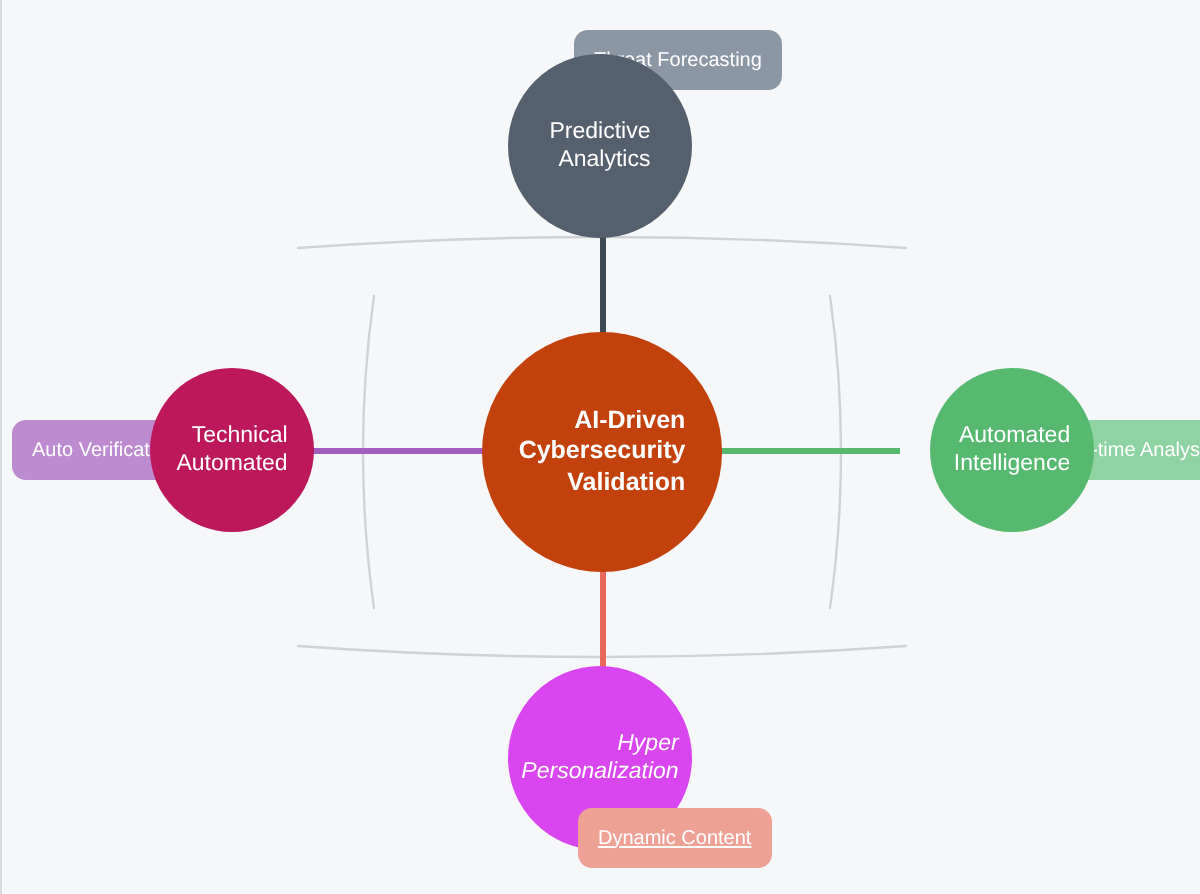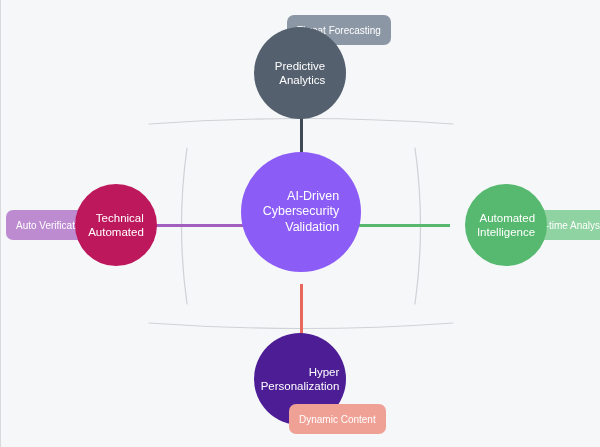--- a/index.html
+++ b/index.html
@@ -51,24 +51,24 @@
     justify-content: center;
     text-align: right;
     color: #ffffff;
     line-height: 1.25;
     box-sizing: border-box;
   }
   .node-label { display: block; padding: 0 6px; }
 
   #node-center {
     width: 120px; height: 120px;
-    left: 240px; top: 152px;
-    background: #8b5cf6;
+    left: 240px; top: 166px;
+    background: #c2410c;
     font-size: 12.5px;
-    font-weight: normal;
+    font-weight: bold;
   }
   #node-top {
     width: 92px; height: 92px;
     left: 253px; top: 27px;
     background: #55606e;
     font-size: 11.5px;
     font-weight: normal;
   }
   #node-left {
     width: 82px; height: 82px;
@@ -78,42 +78,43 @@
   }
   #node-right {
     width: 82px; height: 82px;
     left: 464px; top: 184px;
     background: #56b96f;
     font-size: 11.5px;
   }
   #node-bottom {
     width: 92px; height: 92px;
     left: 253px; top: 333px;
-    background: #4c1d95;
+    background: #d946ef;
     font-size: 11.5px;
+    font-style: italic;
   }
 
   
   .badge {
     position: absolute;
     border-radius: 7px;
     color: #ffffff;
     font-size: 10px;
     display: flex;
     align-items: center;
     justify-content: center;
     white-space: nowrap;
     box-sizing: border-box;
     padding: 0 10px;
     height: 30px;
   }
   #badge-top    { left: 286px; top: 15px;  background: #8c97a5; }
   #badge-left   { left: 5px;   top: 210px; background: #bd8bd0; }
   #badge-right  { left: 514px; top: 210px; background: #8ed3a1; }
-  #badge-bottom { left: 288px; top: 404px; background: #f0a196; }
+  #badge-bottom { left: 288px; top: 404px; background: #f0a196; text-decoration: underline; }
 </style>
 </head>
 <body>
 
 <div id="canvas">
 
   <svg id="frame-svg" viewBox="0 0 600 447" xmlns="http://www.w3.org/2000/svg">
     <g fill="none" stroke="#cfd2d6" stroke-width="1.2" stroke-linecap="round">
       <path d="M148 124 Q300 113 452 124"></path>
       <path d="M148 323 Q300 334 452 323"></path>

